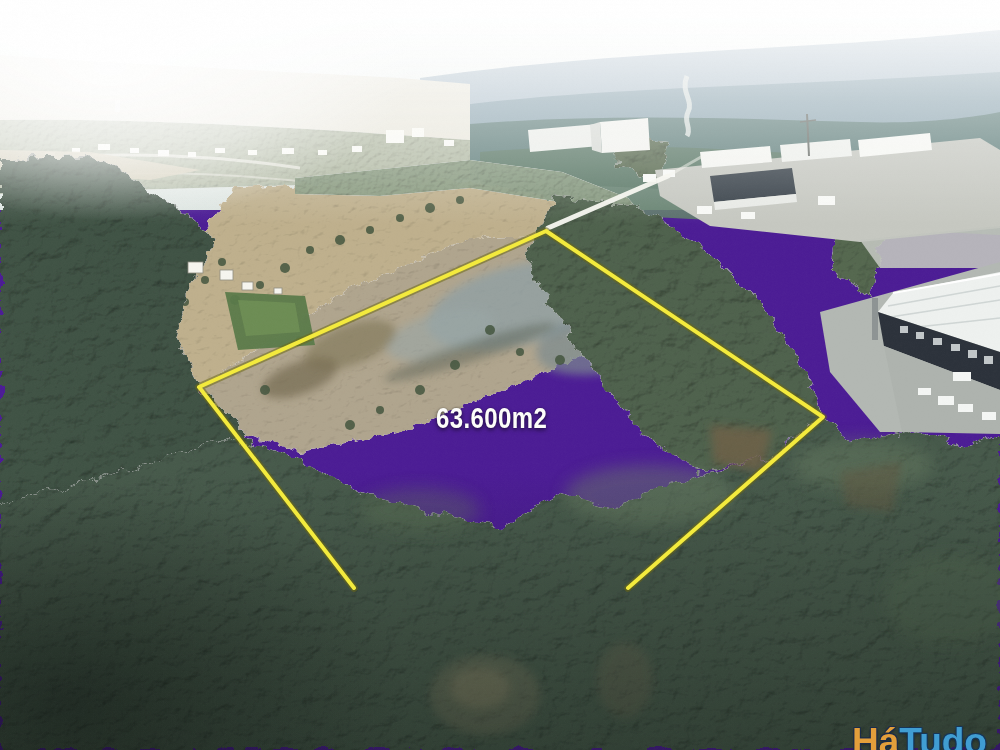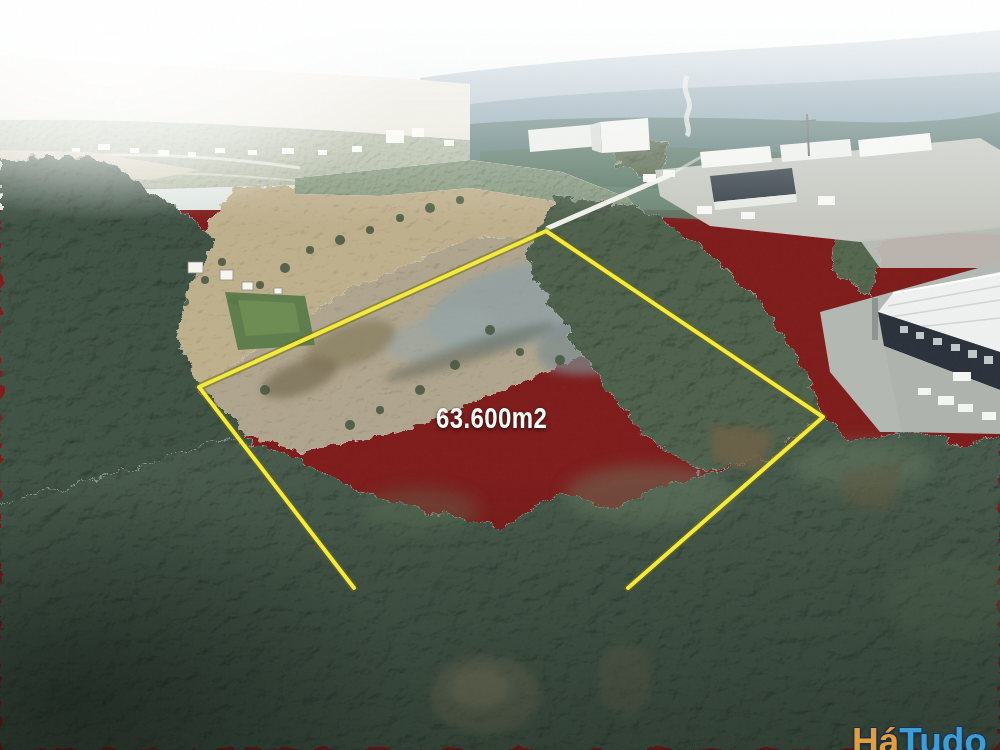--- a/index.html
+++ b/index.html
@@ -1,18 +1,18 @@
 <!DOCTYPE html>
 <html><head>
 <meta charset="utf-8">
 <style>
   html,body{margin:0;padding:0;background:#222;}
   .stage{
     position:relative;width:1000px;height:750px;overflow:hidden;
-    background:#7f1d1d;font-family:"Liberation Sans",sans-serif;
+    background:#4c1d95;font-family:"Liberation Sans",sans-serif;
   }
   .stage svg.scene{position:absolute;left:0;top:0;}
   .area-label{
     position:absolute;left:436px;top:401px;
     font-size:30px;font-weight:700;color:#fdfdfa;
     letter-spacing:0.5px;white-space:nowrap;
     transform:scaleX(0.80);transform-origin:left top;
     text-shadow:0 2px 5px rgba(0,0,0,0.55),0 0 2px rgba(0,0,0,0.35);
   }
   .watermark{position:absolute;left:845px;top:687px;width:152px;opacity:0.95;}

